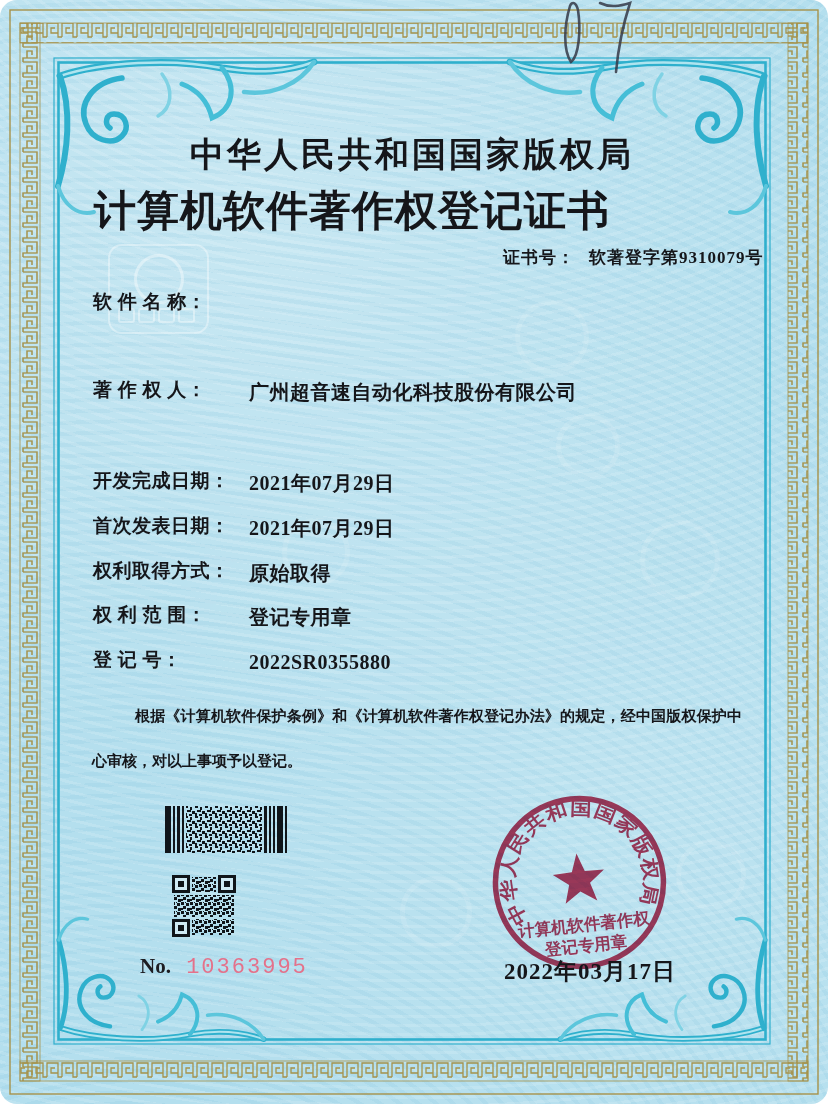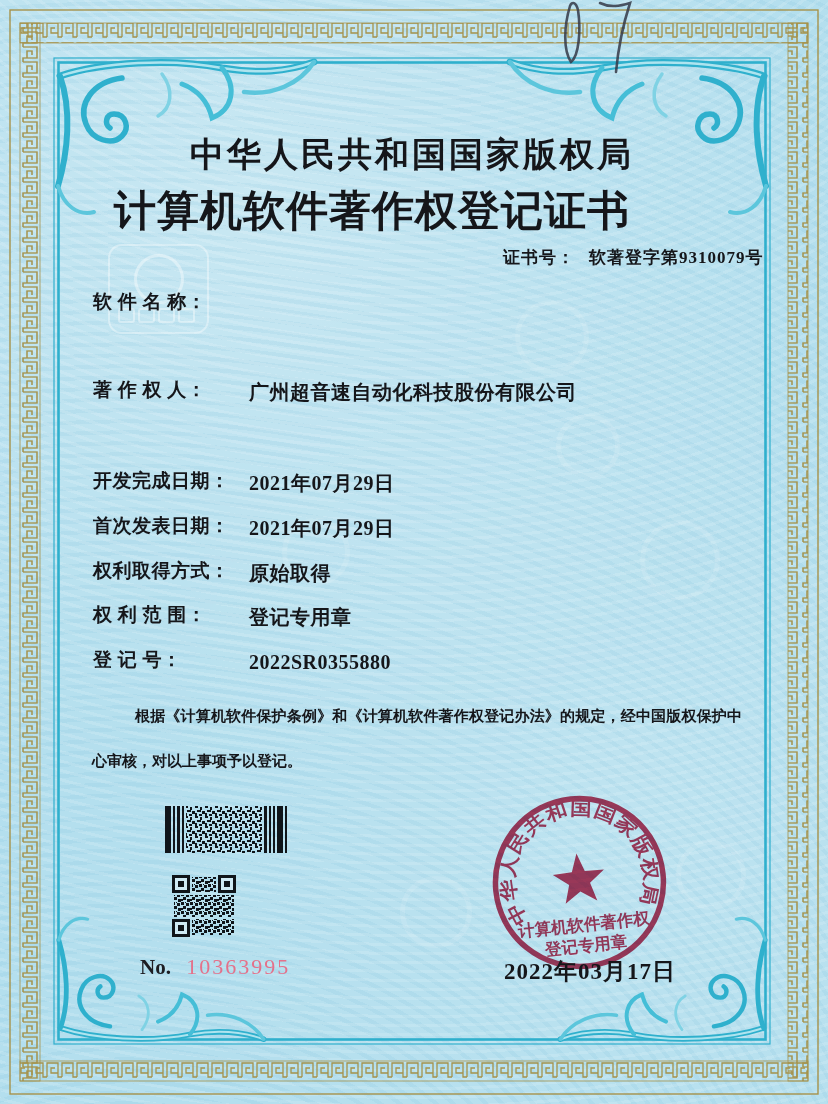--- a/index.html
+++ b/index.html
@@ -2,39 +2,39 @@
 <html><head>
 <meta charset="utf-8">
 <style>
   html,body{margin:0;padding:0;}
   body{width:828px;height:1104px;font-family:"Liberation Serif","DejaVu Serif",serif;}
   .page{position:relative;width:828px;height:1104px;overflow:hidden;
     background:
       radial-gradient(circle at 30% 18%, rgba(255,255,255,.28), rgba(255,255,255,0) 55%),
       radial-gradient(circle at 75% 70%, rgba(255,255,255,.14), rgba(255,255,255,0) 50%),
       #b4dfee;
-    color:#15161a;}
+    color:#15161a;border-radius:17px;}
   .page::before{content:"";position:absolute;inset:0;pointer-events:none;
     background:
       repeating-radial-gradient(circle at 50% -45%, rgba(255,255,255,.13) 0 3px, rgba(255,255,255,0) 3px 9px),
       repeating-radial-gradient(circle at 15% 135%, rgba(90,170,205,.09) 0 4px, rgba(255,255,255,0) 4px 11px);}
   .deco{position:absolute;left:0;top:0;pointer-events:none;}
   .abs{position:absolute;}
   .authority{top:132px;left:54px;width:716px;text-align:center;font-size:34px;font-weight:700;letter-spacing:3px;}
-  .ctitle{top:183px;left:54px;width:596px;text-align:center;font-size:42px;font-weight:700;letter-spacing:1px;padding-left:20px;}
+  .ctitle{top:183px;left:54px;width:596px;text-align:center;font-size:42px;font-weight:700;letter-spacing:1px;}
   .certno{top:246px;left:503px;font-size:17px;font-weight:700;letter-spacing:1px;white-space:nowrap;}
   .certno .gap{display:inline-block;width:14px;}
   .flabel{left:93px;font-size:19px;font-weight:700;white-space:nowrap;letter-spacing:.5px;}
   .fvalue{left:249px;font-size:20px;font-weight:700;white-space:pre-line;letter-spacing:.5px;line-height:30px;}
   .r1{top:289px}.r2{top:377px}.r3{top:468px}.r4{top:513px}.r5{top:558px}.r6{top:602px}.r7{top:647px}
   .statement{top:694px;left:92px;width:650px;font-size:15px;font-weight:600;line-height:45px;
     text-indent:43px;text-align:justify;}
   .serial{top:954px;left:140px;font-size:21px;white-space:nowrap;}
   .serial-label{color:#1d1d22;font-weight:700;}
-  .serial-num{color:#e4718a;font-family:Liberation Serif, serif;font-size:22px;letter-spacing:2px;margin-left:10px;margin-top:9px;}
+  .serial-num{color:#e4718a;font-family:Liberation Mono, monospace;font-size:22px;letter-spacing:2px;margin-left:10px;margin-top:9px;}
   .issue-date{top:956px;left:504px;font-size:23px;font-weight:700;letter-spacing:1px;text-align:right;}
   .seal-wrap{left:484px;top:790px;width:200px;height:195px;transform:rotate(-6deg);
     mix-blend-mode:multiply;opacity:.93;}
   .wm{left:108px;top:244px;width:97px;height:86px;border:2px solid rgba(255,255,255,.75);
     border-radius:14px;opacity:.5;}
   .wm .wm-ring{position:absolute;left:24px;top:8px;width:44px;height:44px;border:3px solid rgba(255,255,255,.8);border-radius:50%;}
   .wm .wm-dot{position:absolute;top:62px;width:13px;height:11px;border:2px solid rgba(255,255,255,.8);border-radius:3px;}
   .wm-circle{border:5px solid rgba(255,255,255,.55);border-radius:50%;opacity:.22;pointer-events:none;}
   .barcode{left:165px;top:806px;}
   .qr{left:172px;top:875px;}

